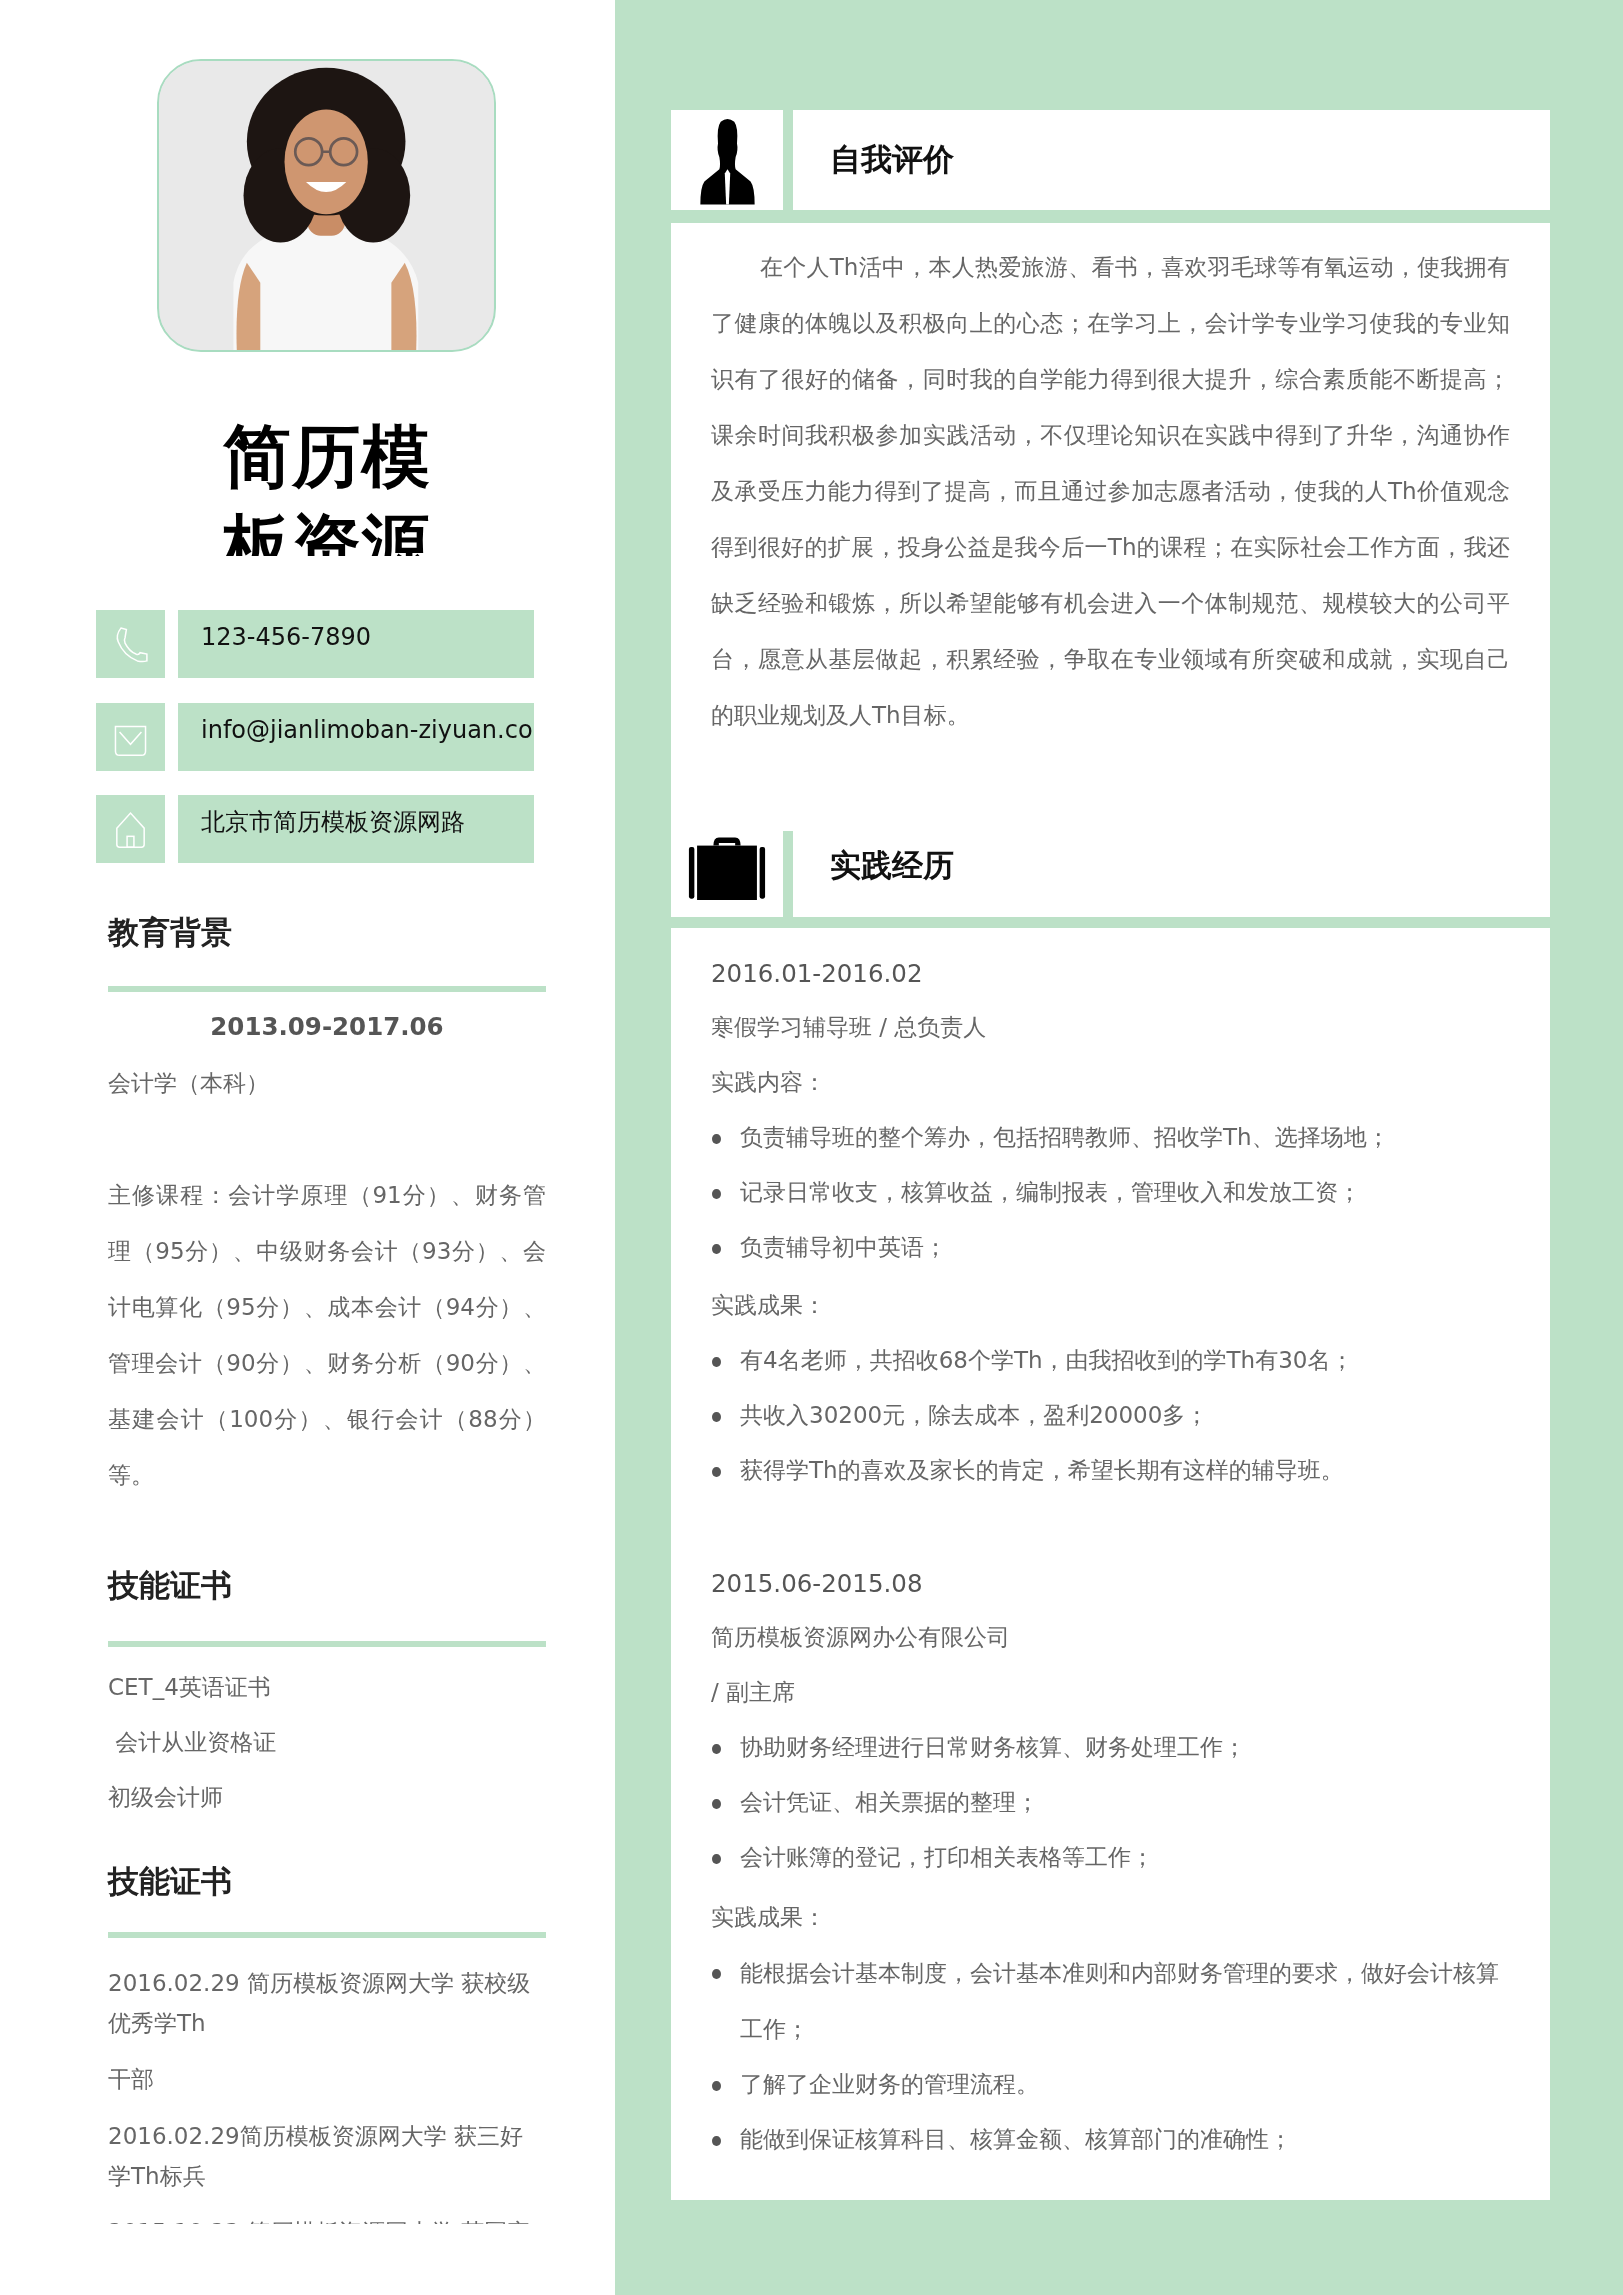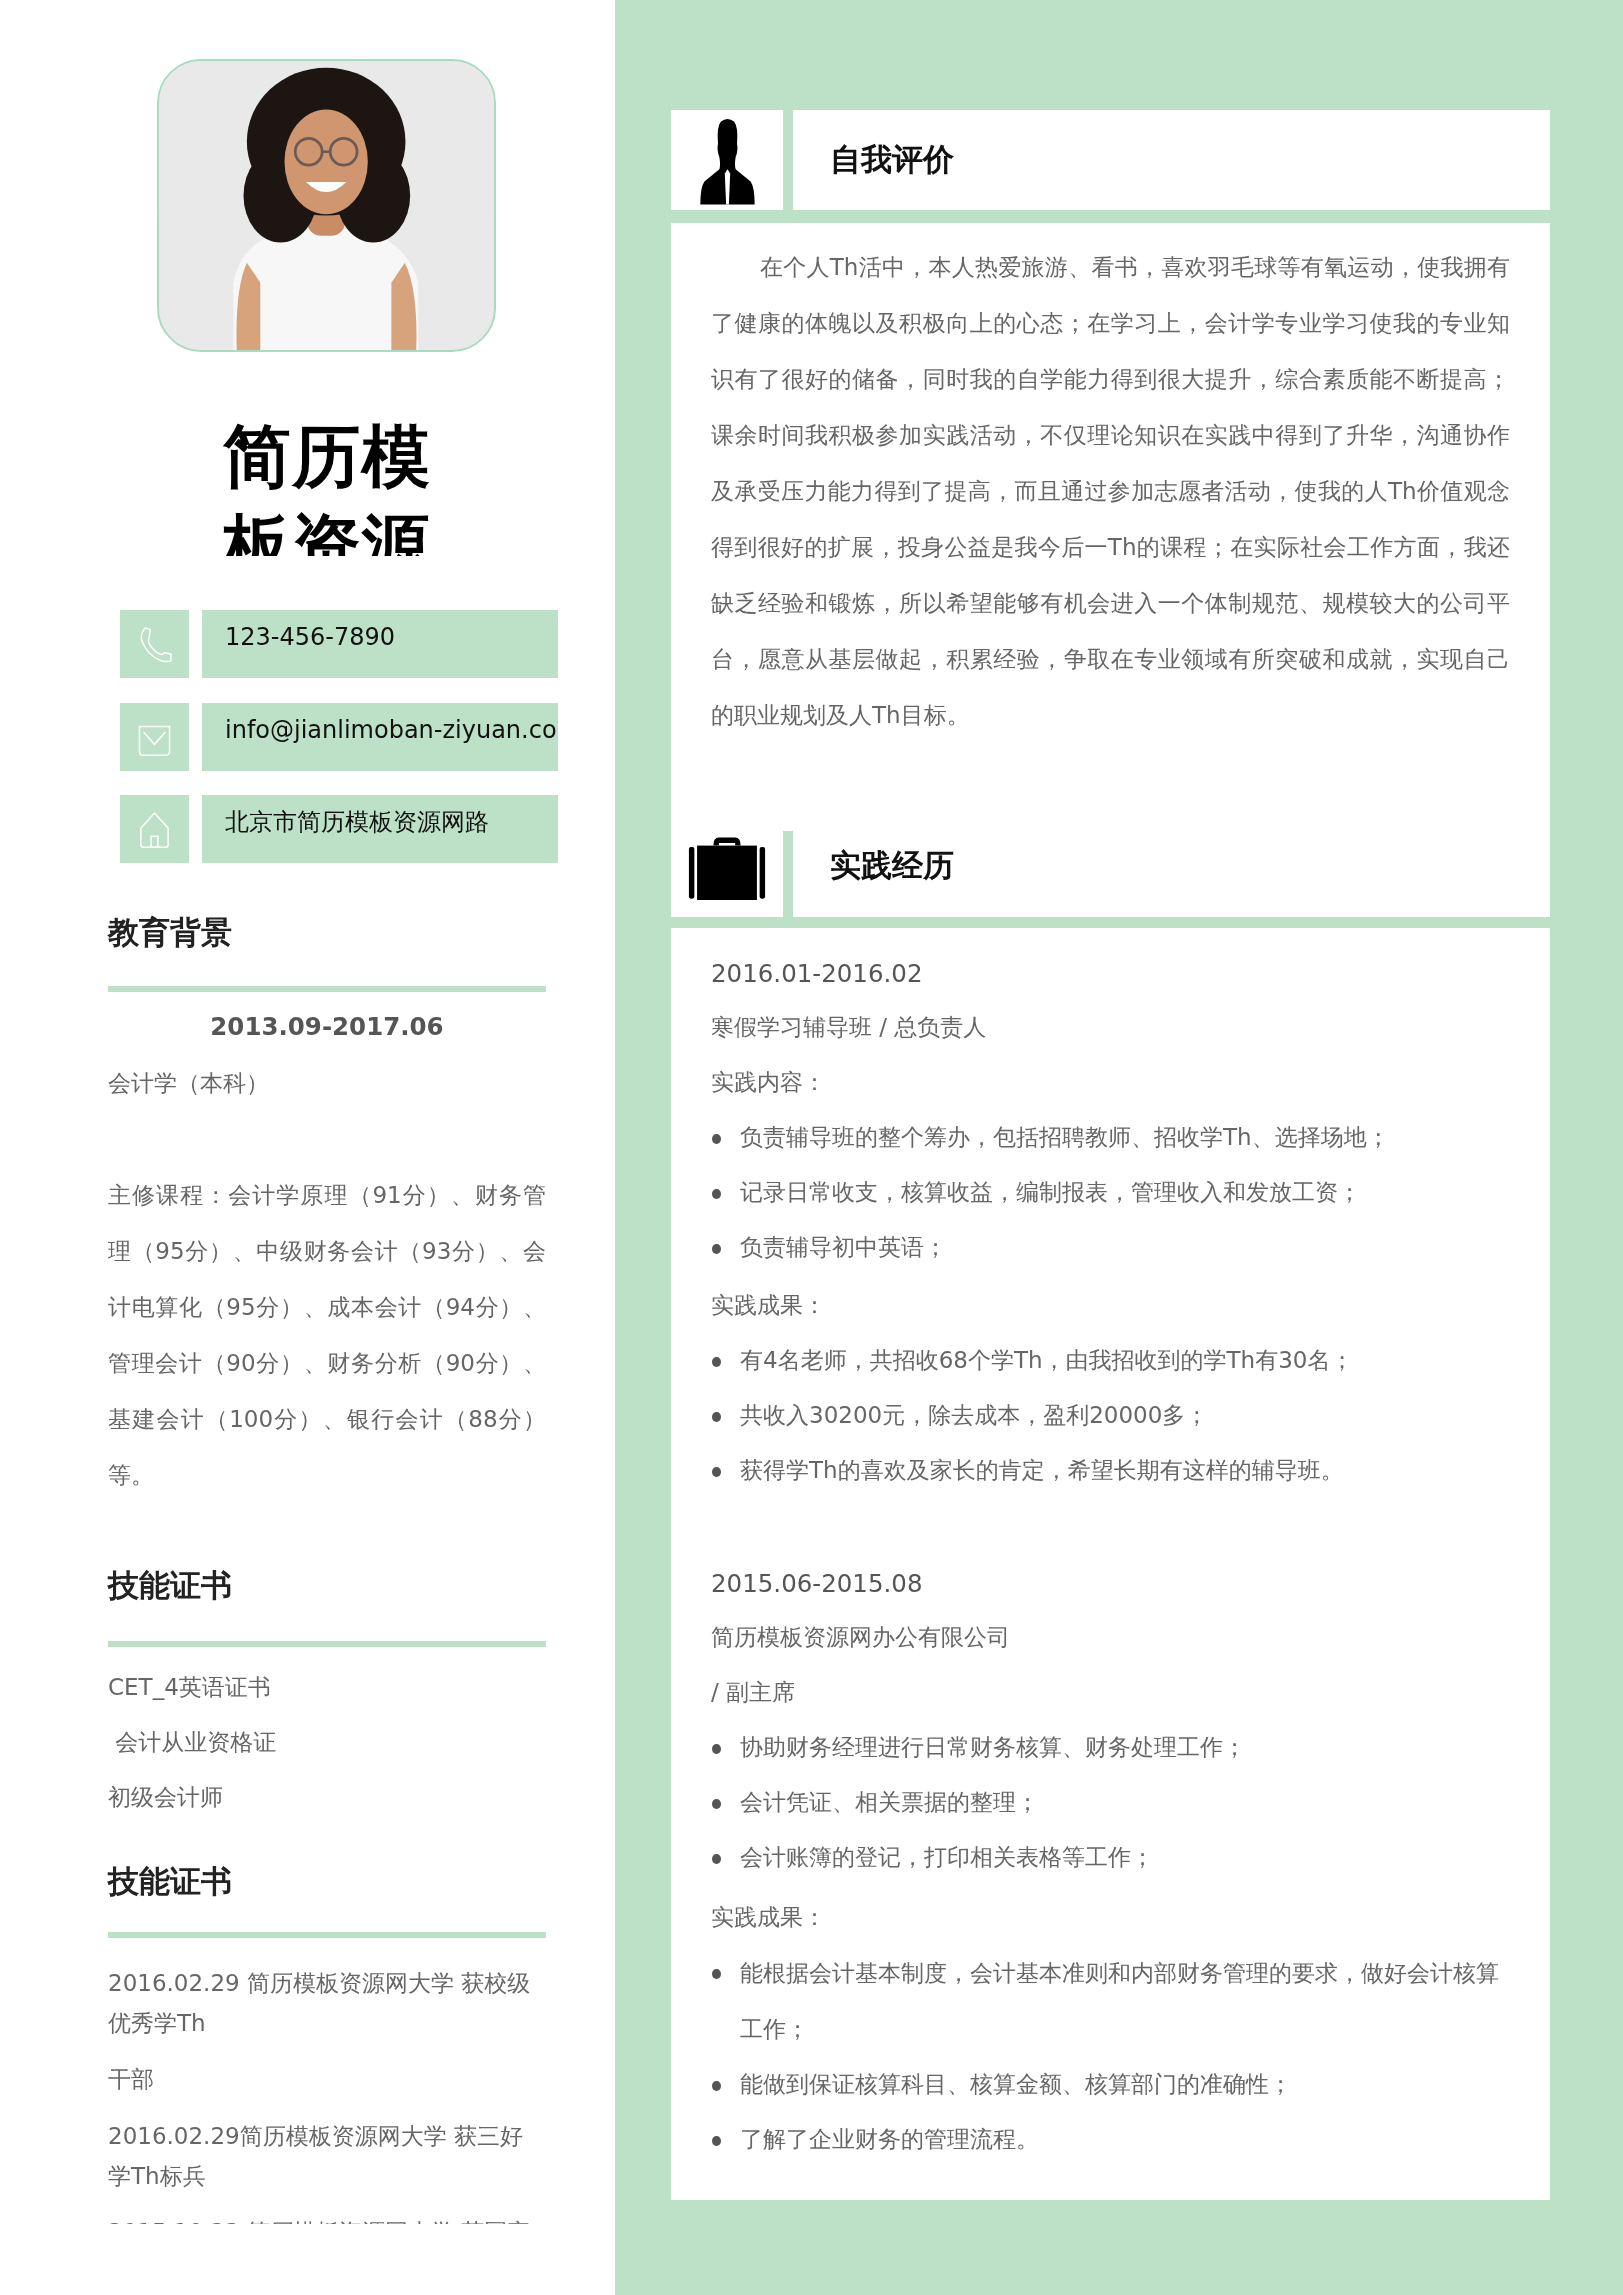--- a/index.html
+++ b/index.html
@@ -9,21 +9,21 @@
   .left { position: absolute; left: 0; top: 0; width: 615px; height: 2295px; background: #fff; }
   .right { position: absolute; left: 615px; top: 0; width: 1008px; height: 2295px; background: #bce1c7; }
 
   
   .photo { position: absolute; left: 157px; top: 59px; width: 339px; height: 293px; border: 2px solid #a8dcc0; border-radius: 44px; overflow: hidden; background: linear-gradient(180deg,#ececec,#e3e3e3); }
   .photo svg { width: 100%; height: 100%; display: block; }
 
   .name { position: absolute; left: 108px; top: 412px; width: 438px; height: 144px; overflow: hidden; text-align: center; font-weight: bold; font-size: 68px; line-height: 89px; color: #000; letter-spacing: 1.4px; padding: 0 102px; }
 
   
-  .contact { position: absolute; left: 120px; width: 496px; height: 68px; }
+  .contact { position: absolute; left: 96px; width: 496px; height: 68px; }
   .contact .ibox { position: absolute; left: 0; top: 0; width: 69px; height: 68px; background: #bce1c7; display: flex; align-items: center; justify-content: center; }
   .contact .tbox { position: absolute; left: 82px; top: 0; width: 356px; height: 68px; background: #bce1c7; padding-left: 23px; font-size: 24px; line-height: 55px; color: #111; white-space: nowrap; overflow: hidden; font-family: "DejaVu Sans", sans-serif; }
   .contact svg { width: 41px; height: 41px; }
 
   
   .lsec-title { position: absolute; left: 108px; font-size: 31px; font-weight: bold; color: #222; }
   .lrule { position: absolute; left: 108px; width: 438px; height: 5.5px; background: #bce1c7; }
   .ltext { position: absolute; left: 108px; width: 438px; font-size: 23px; color: #666; }
   .ldate { font-weight: bold; color: #555; font-size: 24.5px; text-align: center; }
   .edu-lines div { height: 56px; line-height: 56px; white-space: nowrap; }
@@ -172,17 +172,17 @@
 
   <div class="exp-block" style="margin-top:59px">
     <div class="exp-date">2015.06-2015.08</div>
     <div class="exp-line">简历模板资源网办公有限公司</div>
     <div class="exp-line">/ 副主席</div>
     <div class="bullet">协助财务经理进行日常财务核算、财务处理工作；</div>
     <div class="bullet">会计凭证、相关票据的整理；</div>
     <div class="bullet">会计账簿的登记，打印相关表格等工作；</div>
     <div class="exp-line" style="margin-top:5.5px">实践成果：</div>
     <div class="bullet wrap">能根据会计基本制度，会计基本准则和内部财务管理的要求，做好会计核算工作；</div>
+    <div class="bullet">了解了企业财务的管理流程。</div>
     <div class="bullet">能做到保证核算科目、核算金额、核算部门的准确性；</div>
-    <div class="bullet">了解了企业财务的管理流程。</div>
   </div>
 </div>
 
 
 </body></html>

